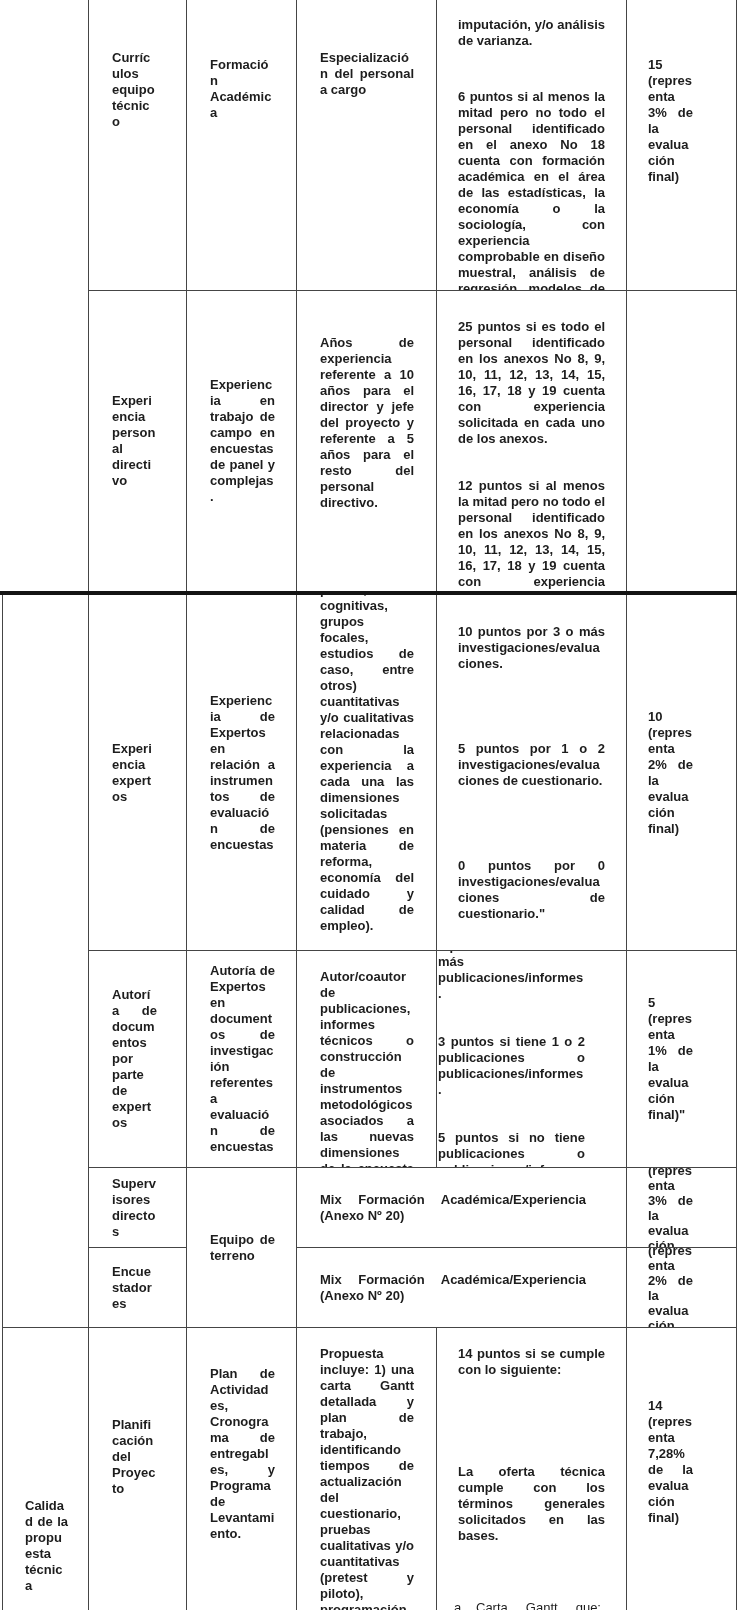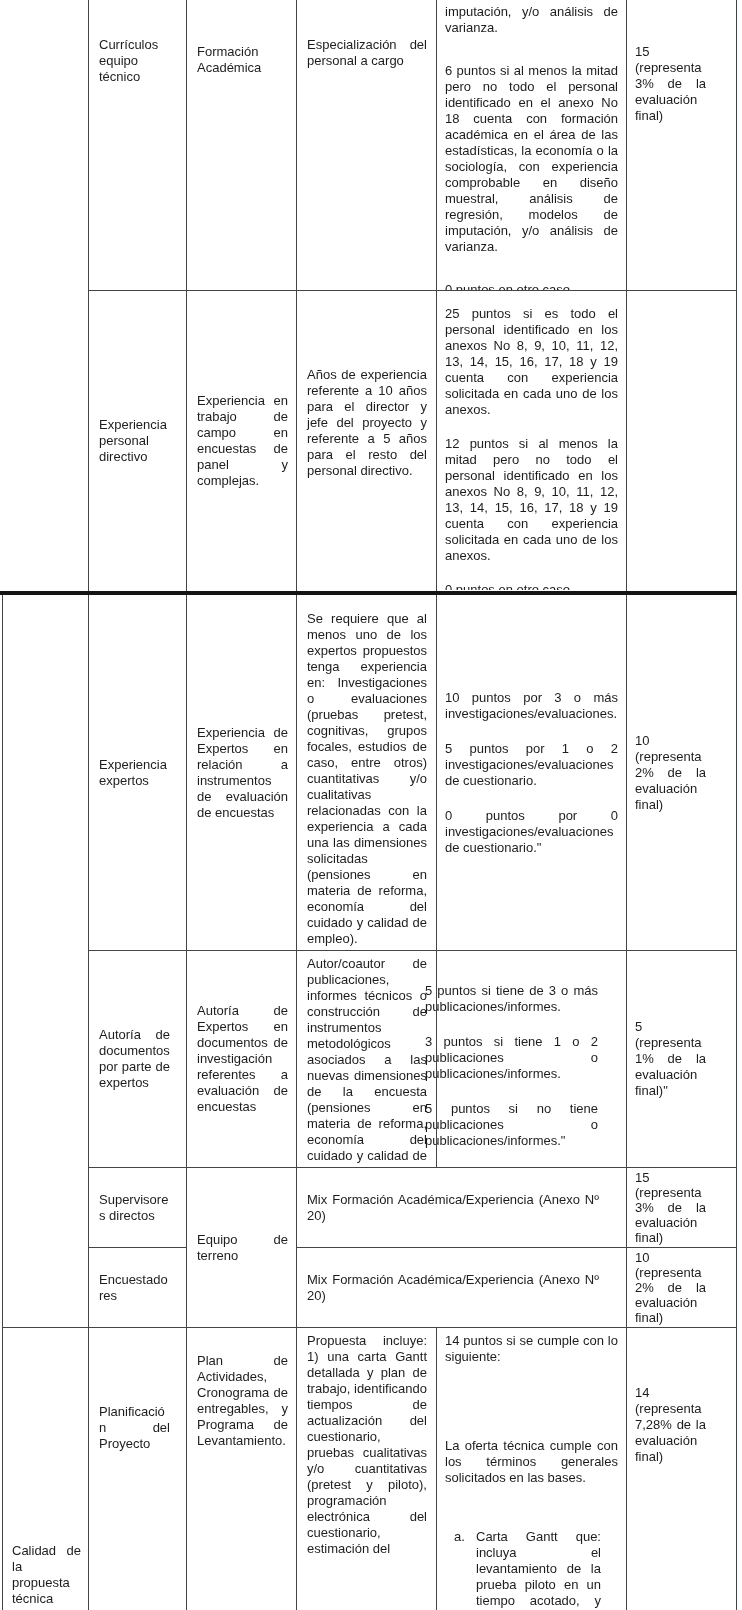--- a/index.html
+++ b/index.html
@@ -9,21 +9,21 @@
     font-family:"Liberation Sans","DejaVu Sans",sans-serif;color:#1d1d1d;
   }
   .cell{
     position:absolute;box-sizing:border-box;display:flex;flex-direction:column;
     font-size:13px;line-height:16px;text-align:justify;overflow:hidden;
     word-wrap:break-word;overflow-wrap:break-word;
   }
   .v-mid{justify-content:center;}
   .v-top{justify-content:flex-start;}
   .lh15{line-height:15px;}
-  .para{margin:3px;}
+  .para{margin:16px;font-weight:bold;}
   .mt15{margin-top:15px;}
   .mt16{margin-top:16px;}
   .mt24{margin-top:24px;}
   .mt30{margin-top:30px;}
   .col1{padding-left:6px;padding-right:4px;}
   .col2{padding-left:7px;padding-right:13px;}
   .col3{padding-left:7px;padding-right:5px;}
   .col4{padding-left:7px;padding-right:6px;}
   .col5{padding-left:5px;padding-right:5px;}
   .col6{padding-left:5px;padding-right:28px;}
@@ -74,21 +74,21 @@
 
   <div class="cell col2 v-mid" style="left:89px;top:595px;width:97px;height:355px;">
     <div class="para">Experiencia expertos</div>
   </div>
   <div class="cell col3 v-mid" style="left:187px;top:595px;width:109px;height:355px;">
     <div class="para">Experiencia de Expertos en relación a instrumentos de evaluación de encuestas</div>
   </div>
   <div class="cell col4 v-top" style="left:297px;top:595px;width:139px;height:355px;padding-top:20px;justify-content:flex-end;">
     <div class="para">Se requiere que al menos uno de los expertos propuestos tenga experiencia en: Investigaciones o evaluaciones (pruebas pretest, cognitivas, grupos focales, estudios de caso, entre otros) cuantitativas y/o cualitativas relacionadas con la experiencia a cada una las dimensiones solicitadas (pensiones en materia de reforma, economía del cuidado y calidad de empleo).</div>
   </div>
-  <div class="cell col5 v-mid" style="left:437px;top:595px;width:189px;height:355px;">
+  <div class="cell col5 v-mid" style="left:437px;top:595px;width:189px;height:355px;gap:37px;">
     <div class="para">10 puntos por 3 o más investigaciones/evaluaciones.</div>
     <div class="para mt16">5 puntos por 1 o 2 investigaciones/evaluaciones de cuestionario.</div>
     <div class="para mt16">0 puntos por 0 investigaciones/evaluaciones de cuestionario."</div>
   </div>
   <div class="cell col6 v-mid" style="left:627px;top:595px;width:110px;height:355px;">
     <div class="para">10 (representa 2% de la evaluación final)</div>
   </div>
 
   <div class="cell col2 v-mid" style="left:89px;top:951px;width:97px;height:216px;">
     <div class="para">Autoría de documentos por parte de expertos</div>

